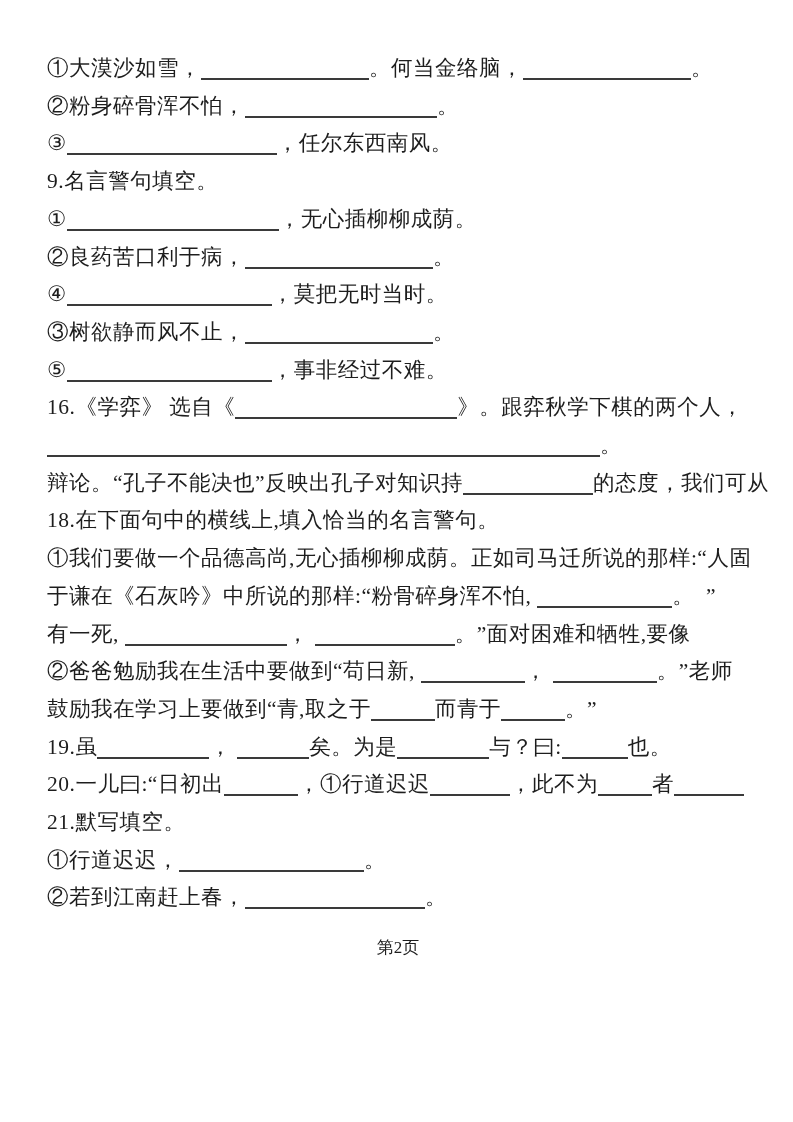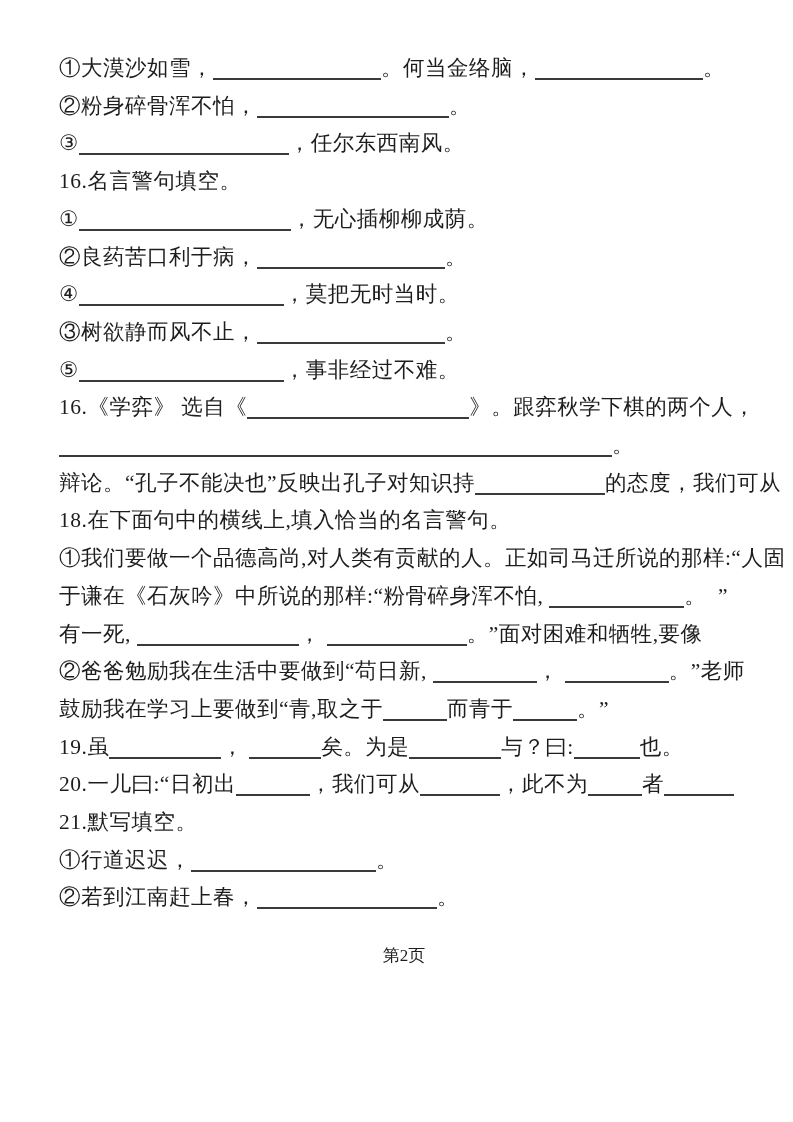--- a/index.html
+++ b/index.html
@@ -11,68 +11,68 @@
     width: 793px;
     height: 1122px;
     font-family: "Liberation Serif", "DejaVu Serif", serif;
     color: #1d1d1d;
     overflow: hidden;
   }
   .page {
     box-sizing: border-box;
     width: 793px;
     height: 892px;
-    padding: 50px 44px 0 59px;
+    padding: 50px 44px 0 47px;
   }
   .line {
     font-size: 21.5px;
     line-height: 37.7px;
     white-space: pre;
     letter-spacing: 0.5px;
   }
   .run {
     display: inline;
   }
   .blank {
     display: inline-block;
     height: 24px;
     vertical-align: -5px;
     border-bottom: 2px solid #3a3a3a;
   }
   .footer {
     text-align: center;
     font-size: 17px;
     line-height: 30px;
-    margin-top: 24px;
+    margin-top: 16px;
     color: #1d1d1d;
   }
 </style>
 </head>
 <body>
 
 <div class="page">
   <div id="doc-body">
       <div class="line"><span class="run">①大漠沙如雪，</span><span class="blank" style="width: 168px;"></span><span class="run">。何当金络脑，</span><span class="blank" style="width: 168px;"></span><span class="run">。</span></div>
       <div class="line"><span class="run">②粉身碎骨浑不怕，</span><span class="blank" style="width: 192px;"></span><span class="run">。</span></div>
       <div class="line"><span class="run">③</span><span class="blank" style="width: 210px;"></span><span class="run">，任尔东西南风。</span></div>
-      <div class="line"><span class="run">16.名言警句填空。</span></div>
+      <div class="line"><span class="run">9.名言警句填空。</span></div>
       <div class="line"><span class="run">①</span><span class="blank" style="width: 212px;"></span><span class="run">，无心插柳柳成荫。</span></div>
       <div class="line"><span class="run">②良药苦口利于病，</span><span class="blank" style="width: 188px;"></span><span class="run">。</span></div>
       <div class="line"><span class="run">④</span><span class="blank" style="width: 205px;"></span><span class="run">，莫把无时当时。</span></div>
       <div class="line"><span class="run">③树欲静而风不止，</span><span class="blank" style="width: 188px;"></span><span class="run">。</span></div>
       <div class="line"><span class="run">⑤</span><span class="blank" style="width: 205px;"></span><span class="run">，事非经过不难。</span></div>
       <div class="line"><span class="run">16.《学弈》 选自《</span><span class="blank" style="width: 222px;"></span><span class="run">》。跟弈秋学下棋的两个人，</span></div>
       <div class="line"><span class="blank" style="width: 553px;"></span><span class="run">。</span></div>
       <div class="line"><span class="run">辩论。“孔子不能决也”反映出孔子对知识持</span><span class="blank" style="width: 130px;"></span><span class="run">的态度，我们可从</span></div>
       <div class="line"><span class="run">18.在下面句中的横线上,填入恰当的名言警句。</span></div>
-      <div class="line"><span class="run">①我们要做一个品德高尚,对人类有贡献的人。正如司马迁所说的那样:“人固</span></div>
+      <div class="line"><span class="run">①我们要做一个品德高尚,无心插柳柳成荫。正如司马迁所说的那样:“人固</span></div>
       <div class="line"><span class="run">于谦在《石灰吟》中所说的那样:“粉骨碎身浑不怕, </span><span class="blank" style="width: 135px;"></span><span class="run">。  ”</span></div>
       <div class="line"><span class="run">有一死, </span><span class="blank" style="width: 162px;"></span><span class="run">， </span><span class="blank" style="width: 140px;"></span><span class="run">。”面对困难和牺牲,要像</span></div>
       <div class="line"><span class="run">②爸爸勉励我在生活中要做到“苟日新, </span><span class="blank" style="width: 104px;"></span><span class="run">， </span><span class="blank" style="width: 104px;"></span><span class="run">。”老师</span></div>
       <div class="line"><span class="run">鼓励我在学习上要做到“青,取之于</span><span class="blank" style="width: 64px;"></span><span class="run">而青于</span><span class="blank" style="width: 64px;"></span><span class="run">。”</span></div>
       <div class="line"><span class="run">19.虽</span><span class="blank" style="width: 112px;"></span><span class="run">， </span><span class="blank" style="width: 72px;"></span><span class="run">矣。为是</span><span class="blank" style="width: 92px;"></span><span class="run">与？曰:</span><span class="blank" style="width: 66px;"></span><span class="run">也。</span></div>
-      <div class="line"><span class="run">20.一儿曰:“日初出</span><span class="blank" style="width: 74px;"></span><span class="run">，我们可从</span><span class="blank" style="width: 80px;"></span><span class="run">，此不为</span><span class="blank" style="width: 54px;"></span><span class="run">者</span><span class="blank" style="width: 70px;"></span></div>
+      <div class="line"><span class="run">20.一儿曰:“日初出</span><span class="blank" style="width: 74px;"></span><span class="run">，①行道迟迟</span><span class="blank" style="width: 80px;"></span><span class="run">，此不为</span><span class="blank" style="width: 54px;"></span><span class="run">者</span><span class="blank" style="width: 70px;"></span></div>
       <div class="line"><span class="run">21.默写填空。</span></div>
       <div class="line"><span class="run">①行道迟迟，</span><span class="blank" style="width: 185px;"></span><span class="run">。</span></div>
       <div class="line"><span class="run">②若到江南赶上春，</span><span class="blank" style="width: 180px;"></span><span class="run">。</span></div>
     </div>
   <div class="footer">第2页</div>
 </div>
 
 </body></html>

